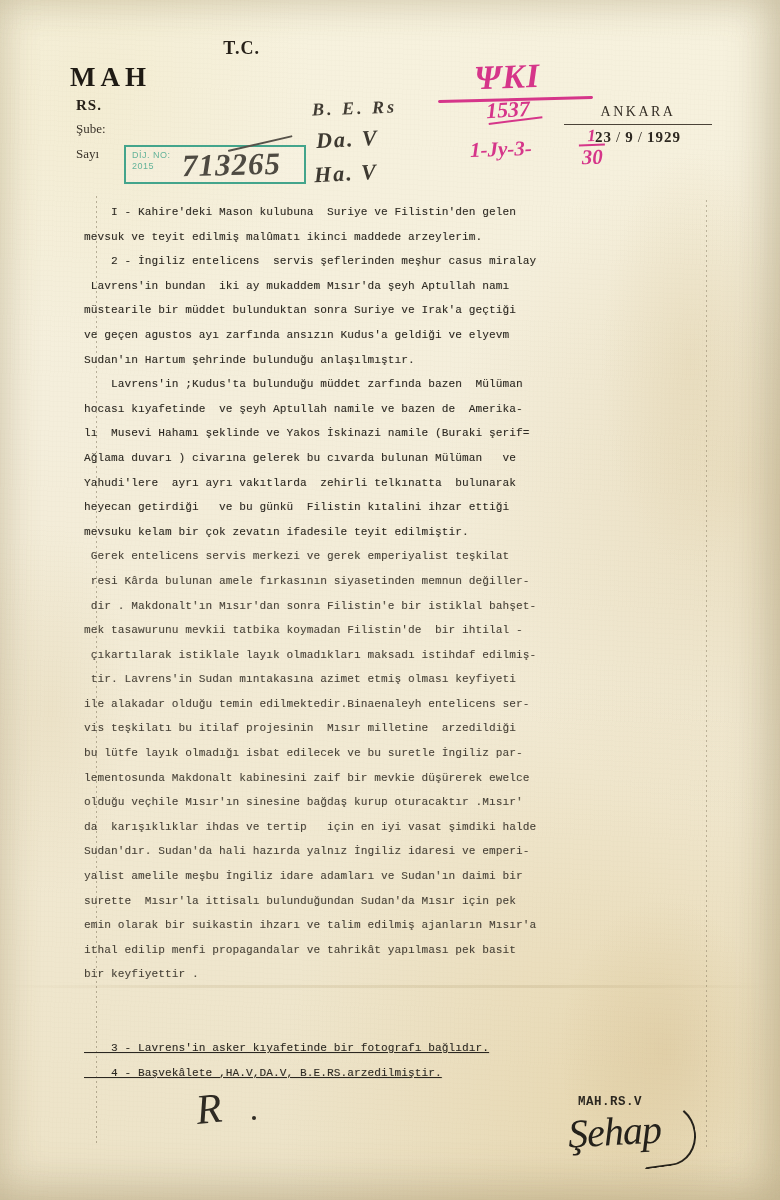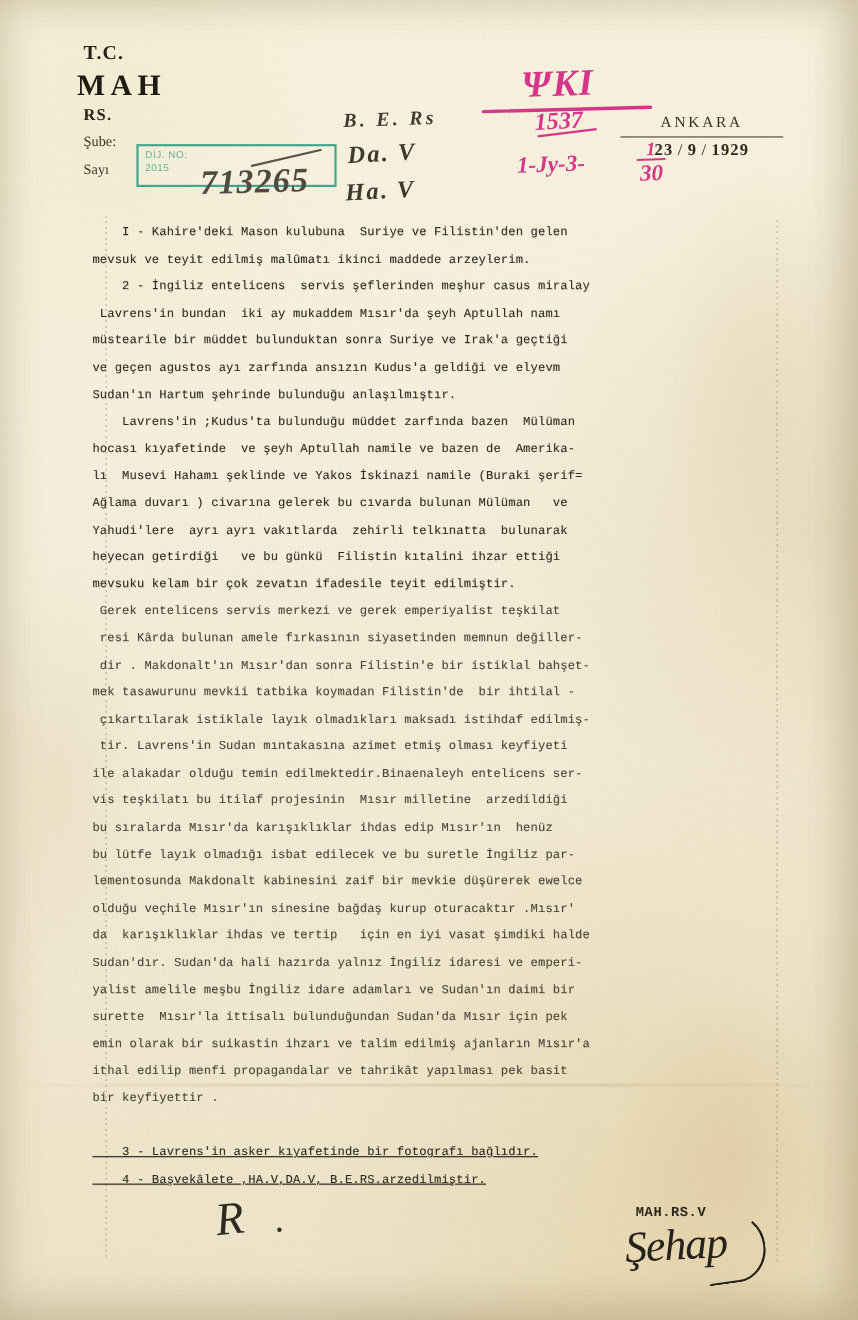--- a/index.html
+++ b/index.html
@@ -47,20 +47,21 @@
     top: 38px;
     width: 190px;
   }
   .lh-tc {
     font-family: "Liberation Serif", serif;
     font-weight: bold;
     font-size: 18px;
     letter-spacing: 1px;
     margin-left: 6px;
     color: #262019;
+    text-align: right;
   }
   .lh-mah {
     font-family: "Liberation Serif", serif;
     font-weight: bold;
     font-size: 27px;
     letter-spacing: 5px;
     margin-top: 3px;
     color: #1e1a14;
   }
   .lh-rs {
@@ -78,21 +79,21 @@
     margin-top: 7px;
     margin-left: 6px;
     color: #3a332a;
   }
   .lh-field.sayi { margin-top: 9px; }
 
   
   .dij-stamp {
     position: absolute;
     left: 124px;
-    top: 131px;
+    top: 145px;
     width: 178px;
     height: 35px;
     border: 2px solid #43a58c;
     background: rgba(255,255,255,0.10);
   }
   .dij-label {
     position: absolute;
     left: 6px;
     top: 3px;
     font-family: "Liberation Sans", sans-serif;
@@ -464,21 +465,20 @@
       <div class="tl">heyecan getirdiği   ve bu günkü  Filistin kıtalini ihzar ettiği</div>
       <div class="tl">mevsuku kelam bir çok zevatın ifadesile teyit edilmiştir.</div>
       <div class="tl faint"> Gerek entelicens servis merkezi ve gerek emperiyalist teşkilat</div>
       <div class="tl faint"> resi Kârda bulunan amele fırkasının siyasetinden memnun değiller-</div>
       <div class="tl faint"> dir . Makdonalt'ın Mısır'dan sonra Filistin'e bir istiklal bahşet-</div>
       <div class="tl faint">mek tasawurunu mevkii tatbika koymadan Filistin'de  bir ihtilal -</div>
       <div class="tl faint"> çıkartılarak istiklale layık olmadıkları maksadı istihdaf edilmiş-</div>
       <div class="tl faint"> tir. Lavrens'in Sudan mıntakasına azimet etmiş olması keyfiyeti</div>
       <div class="tl faint">ile alakadar olduğu temin edilmektedir.Binaenaleyh entelicens ser-</div>
       <div class="tl faint">vis teşkilatı bu itilaf projesinin  Mısır milletine  arzedildiği</div>
-      <div class="tl faint">bu sıralarda Mısır'da karışıklıklar ihdas edip Mısır'ın  henüz</div>
       <div class="tl faint">bu lütfe layık olmadığı isbat edilecek ve bu suretle İngiliz par-</div>
       <div class="tl faint">lementosunda Makdonalt kabinesini zaif bir mevkie düşürerek ewelce</div>
       <div class="tl faint">olduğu veçhile Mısır'ın sinesine bağdaş kurup oturacaktır .Mısır'</div>
       <div class="tl faint">da  karışıklıklar ihdas ve tertip   için en iyi vasat şimdiki halde</div>
       <div class="tl faint">Sudan'dır. Sudan'da hali hazırda yalnız İngiliz idaresi ve emperi-</div>
       <div class="tl faint">yalist amelile meşbu İngiliz idare adamları ve Sudan'ın daimi bir</div>
       <div class="tl faint">surette  Mısır'la ittisalı bulunduğundan Sudan'da Mısır için pek</div>
       <div class="tl faint">emin olarak bir suikastin ihzarı ve talim edilmiş ajanların Mısır'a</div>
       <div class="tl faint">ithal edilip menfi propagandalar ve tahrikât yapılması pek basit</div>
       <div class="tl faint">bir keyfiyettir .</div>

